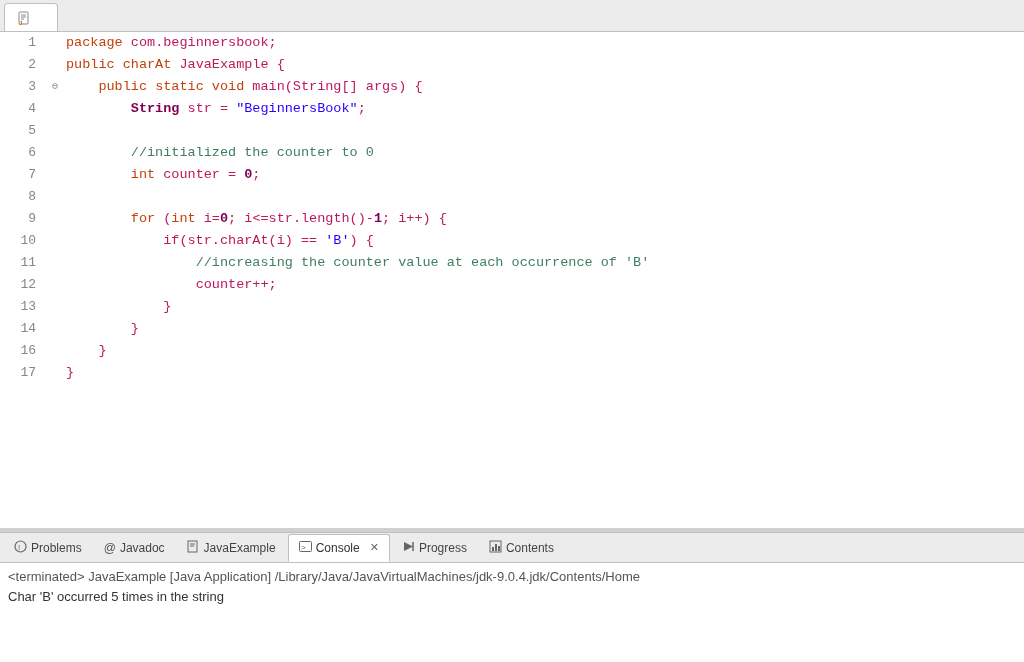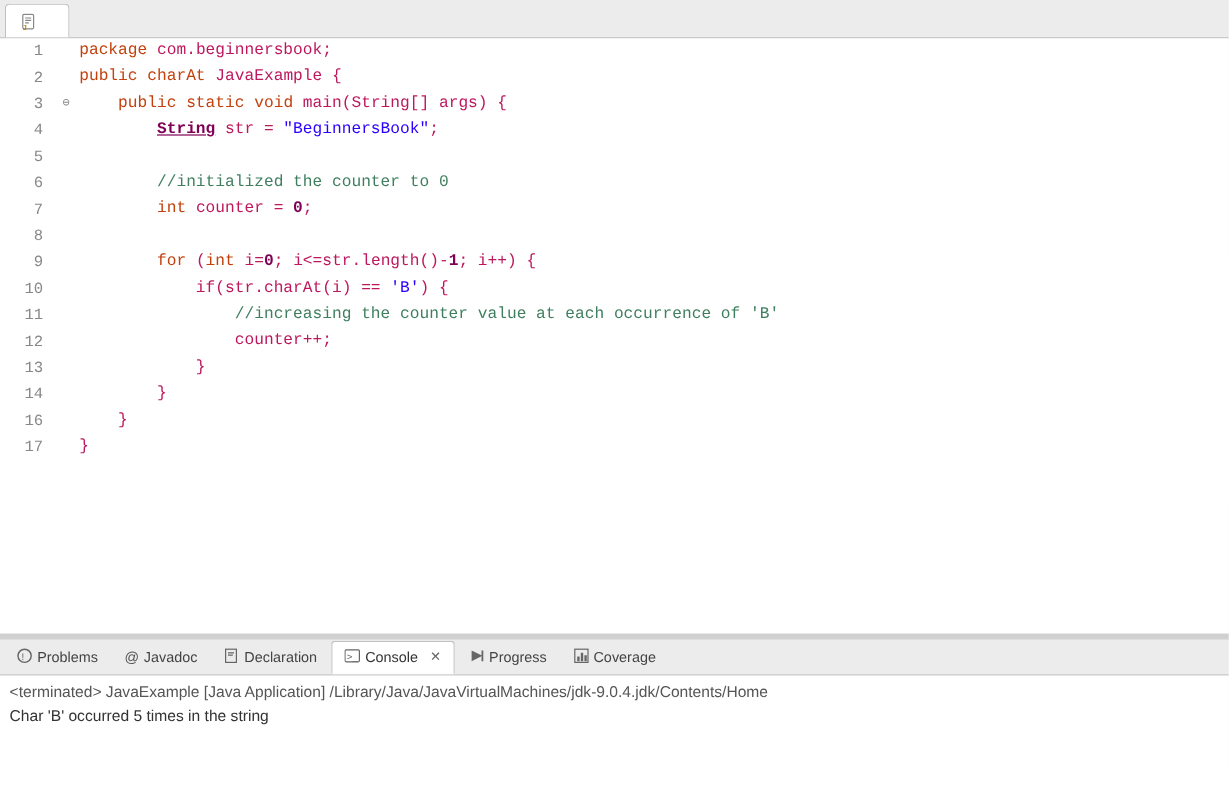--- a/index.html
+++ b/index.html
@@ -97,21 +97,21 @@
       white-space: pre;
       color: #333;
       font-size: 13.5px;
     }
 
     
     .kw { color: #c2410c; font-weight: normal; }
     .cm { color: #3f7f5f; }
     .str { color: #2a00ff; }
     .num { color: #7f0055; font-weight: bold; }
-    .type { color: #7f0055; font-weight: bold; text-decoration: underline; }
+    .type { color: #7f0055; font-weight: bold; }
     .plain { color: #be185d; }
 
     
     .bottom-panel {
       border-top: 1px solid #c0c0c0;
       background: #f5f5f5;
       display: flex;
       flex-direction: column;
       height: 130px;
     }
@@ -288,21 +288,21 @@
       <div class="bottom-tab">
         <span class="bottom-tab-icon"><span style="font-family:Arial;font-size:12px;color:#555;">@</span></span>
         <span>Javadoc</span>
       </div>
       <div class="bottom-tab">
         <span class="bottom-tab-icon"><svg width="13" height="13" viewBox="0 0 13 13">
             <rect x="1" y="1" width="9" height="11" fill="none" stroke="#666" stroke-width="1"></rect>
             <line x1="3" y1="4" x2="8" y2="4" stroke="#666"></line>
             <line x1="3" y1="6" x2="7" y2="6" stroke="#666"></line>
           </svg></span>
-        <span>Declaration</span>
+        <span>JavaExample</span>
       </div>
       <div class="bottom-tab active">
         <span class="bottom-tab-icon"><svg width="13" height="13" viewBox="0 0 13 13">
             <rect x="0.5" y="1.5" width="12" height="10" rx="1" fill="none" stroke="#666" stroke-width="1"></rect>
             <text x="2" y="10" font-size="8" fill="#666">&gt;_</text>
           </svg></span>
         <span>Console</span>
         <span style="margin-left: 6px; font-size: 11px; color: rgb(102, 102, 102);">✕</span>
       </div>
       <div class="bottom-tab">
@@ -312,21 +312,21 @@
           </svg></span>
         <span>Progress</span>
       </div>
       <div class="bottom-tab">
         <span class="bottom-tab-icon"><svg width="13" height="13" viewBox="0 0 13 13">
             <rect x="1" y="1" width="11" height="11" fill="none" stroke="#666" stroke-width="1"></rect>
             <line x1="4" y1="11" x2="4" y2="7" stroke="#666" stroke-width="2"></line>
             <line x1="7" y1="11" x2="7" y2="4" stroke="#666" stroke-width="2"></line>
             <line x1="10" y1="11" x2="10" y2="6" stroke="#666" stroke-width="2"></line>
           </svg></span>
-        <span>Coverage</span>
+        <span>Contents</span>
       </div>
     </div>
   <div class="console-output" id="console-output">
 
   <div class="console-line console-terminated">&lt;terminated&gt; JavaExample [Java Application] /Library/Java/JavaVirtualMachines/jdk-9.0.4.jdk/Contents/Home</div>
       <div class="console-line">Char 'B' occurred 5 times in the string</div>
     </div>
 </div>
 
 </body></html>

